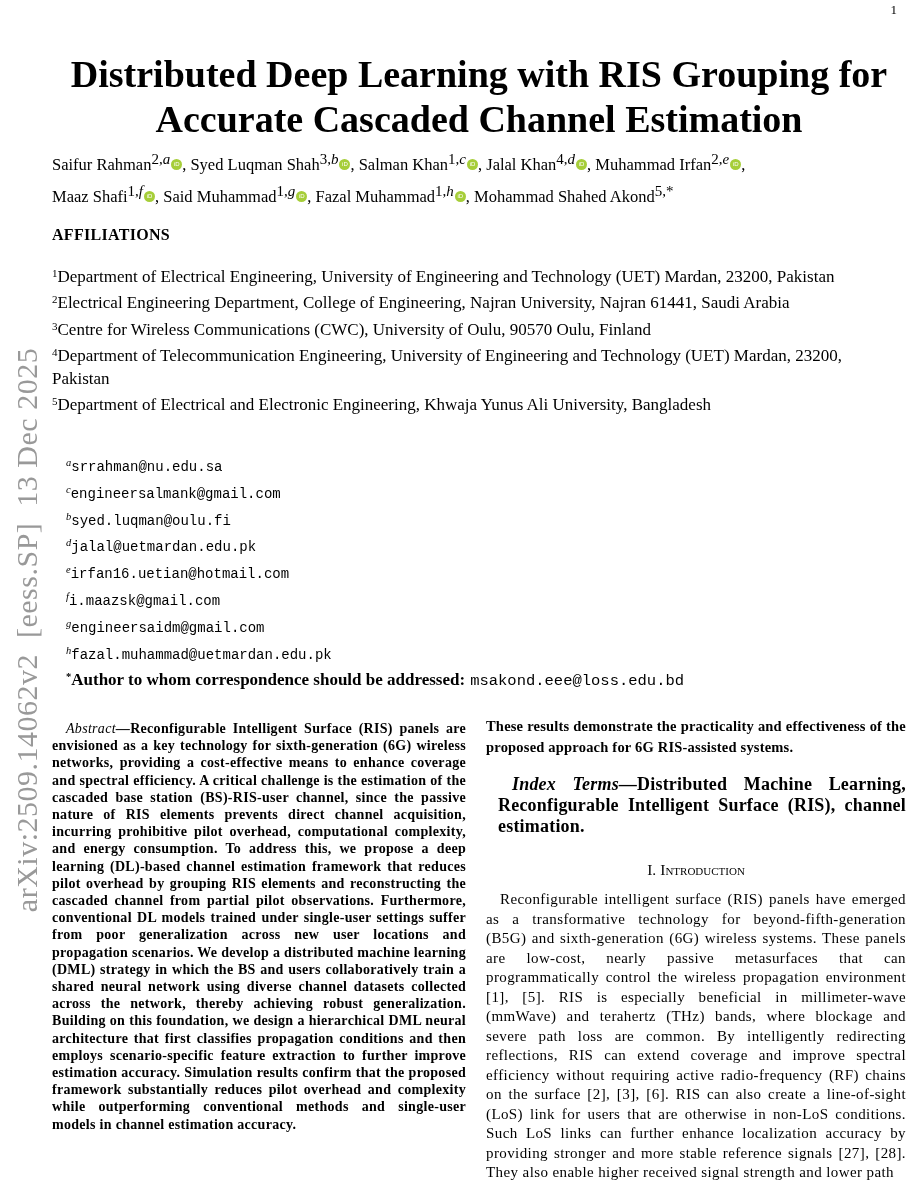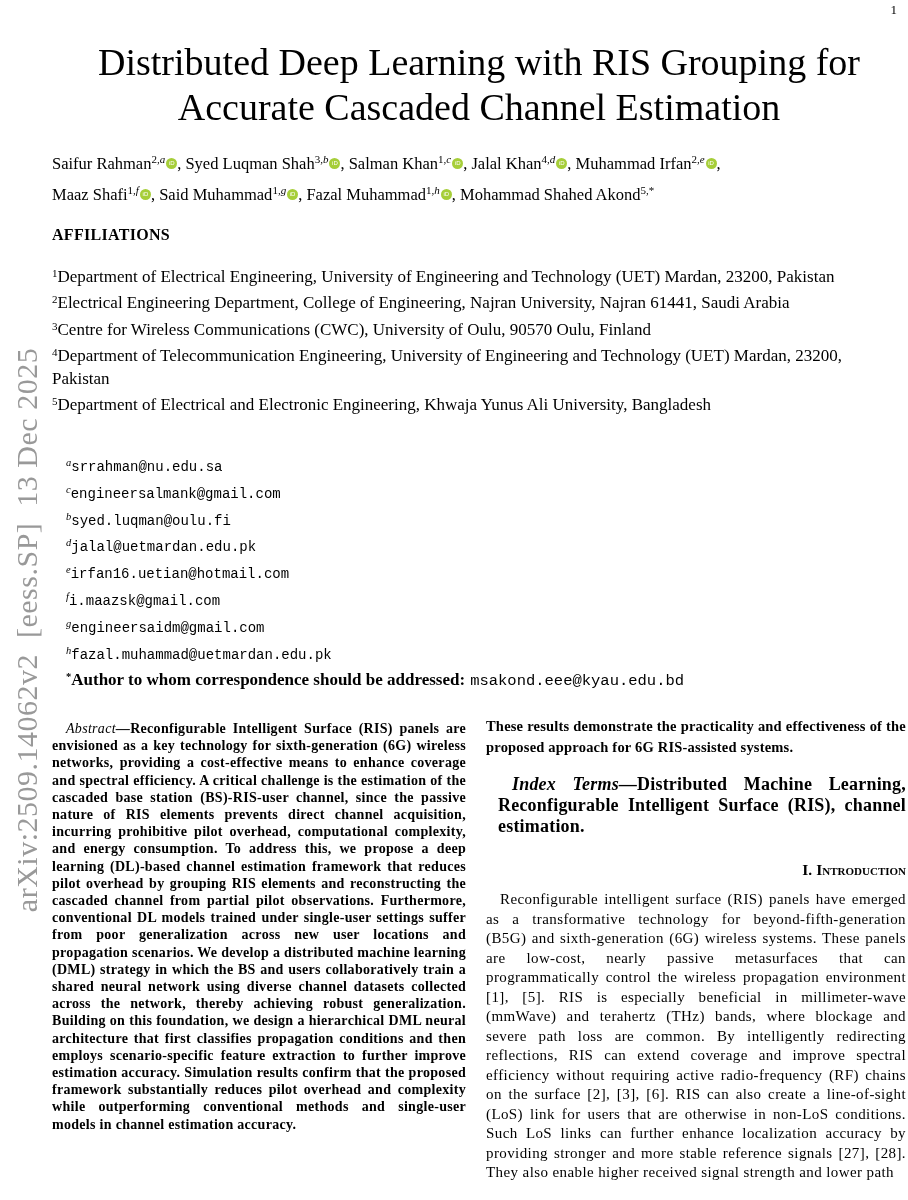--- a/index.html
+++ b/index.html
@@ -8,28 +8,28 @@
     background:#ffffff;overflow:hidden;color:#000;
     font-family:"Liberation Serif","DejaVu Serif",serif;
   }
   .pageno{position:absolute;top:2px;right:11px;font-size:13px;}
   .watermark{
     position:absolute;left:27px;top:630px;
     transform:translate(-50%,-50%) rotate(-90deg);
     font-size:30px;white-space:pre;letter-spacing:0.5px;color:#999;
   }
   .title{
-    position:absolute;left:52px;top:40px;width:854px;margin:0;
-    font-size:38px;line-height:45px;font-weight:normal;text-align:center;
+    position:absolute;left:52px;top:52px;width:854px;margin:0;
+    font-size:38px;line-height:45px;font-weight:bold;text-align:center;
   }
   .authors{
     position:absolute;left:52px;top:146px;width:854px;margin:0;
     font-size:16.5px;line-height:26px;
   }
-  .sup{font-size:11px;vertical-align:6px;letter-spacing:0;}
+  .sup{font-size:15px;vertical-align:6px;letter-spacing:0;}
   .orcid{
     display:inline-block;width:11px;height:11px;border-radius:50%;
     background:#A6CE39;color:#fff;font-size:6px;line-height:11px;
     text-align:center;vertical-align:4px;margin-left:1px;
     font-family:"Liberation Sans",sans-serif;font-style:normal;
   }
   .affil-head{
     position:absolute;left:52px;top:226px;margin:0;
     font-size:16px;font-weight:bold;letter-spacing:0.3px;
   }
@@ -60,21 +60,21 @@
   .abs-label{font-weight:normal;}
   .abstract-cont{
     margin:2px 0 16px 0;font-size:14.5px;line-height:21px;font-weight:bold;
     text-align:justify;letter-spacing:0.2px;
   }
   .index-terms{
     margin:8px 0 0 12px;font-size:18px;line-height:21px;font-weight:bold;
     text-align:justify;text-indent:14px;letter-spacing:0.2px;
   }
   .section-head{
-    margin:24px 0 0 0;font-size:15.5px;font-weight:bold;text-align:right;
+    margin:24px 0 0 0;font-size:15.5px;font-weight:normal;text-align:center;
   }
   .sc{font-variant:small-caps;margin-left:4px;}
   .intro{
     margin:11px 0 0 0;font-size:15px;line-height:19.5px;
     text-align:justify;text-indent:14px;letter-spacing:0.4px;
   }
 </style>
 </head>
 <body>
 
@@ -113,21 +113,21 @@
 
   <div class="emails">
     <div class="email-row"><span class="esup"><i>a</i></span><span class="mono">srrahman@nu.edu.sa</span></div>
     <div class="email-row"><span class="esup"><i>c</i></span><span class="mono">engineersalmank@gmail.com</span></div>
     <div class="email-row"><span class="esup"><i>b</i></span><span class="mono">syed.luqman@oulu.fi</span></div>
     <div class="email-row"><span class="esup"><i>d</i></span><span class="mono">jalal@uetmardan.edu.pk</span></div>
     <div class="email-row"><span class="esup"><i>e</i></span><span class="mono">irfan16.uetian@hotmail.com</span></div>
     <div class="email-row"><span class="esup"><i>f</i></span><span class="mono">i.maazsk@gmail.com</span></div>
     <div class="email-row"><span class="esup"><i>g</i></span><span class="mono">engineersaidm@gmail.com</span></div>
     <div class="email-row"><span class="esup"><i>h</i></span><span class="mono">fazal.muhammad@uetmardan.edu.pk</span></div>
-    <div class="email-row corr"><span class="esup">*</span><span>Author to whom correspondence should be addressed:</span><span class="mono corr-mono">msakond.eee@kyau.edu.bd</span></div>
+    <div class="email-row corr"><span class="esup">*</span><span>Author to whom correspondence should be addressed:</span><span class="mono corr-mono">msakond.eee@loss.edu.bd</span></div>
   </div>
 
   <div class="columns">
     <div class="col-left">
       <p class="abstract"><i class="abs-label">Abstract</i><span>—Reconfigurable Intelligent Surface (RIS) panels are envisioned as a key technology for sixth-generation (6G) wireless networks, providing a cost-effective means to enhance coverage and spectral efficiency. A critical challenge is the estimation of the cascaded base station (BS)-RIS-user channel, since the passive nature of RIS elements prevents direct channel acquisition, incurring prohibitive pilot overhead, computational complexity, and energy consumption. To address this, we propose a deep learning (DL)-based channel estimation framework that reduces pilot overhead by grouping RIS elements and reconstructing the cascaded channel from partial pilot observations. Furthermore, conventional DL models trained under single-user settings suffer from poor generalization across new user locations and propagation scenarios. We develop a distributed machine learning (DML) strategy in which the BS and users collaboratively train a shared neural network using diverse channel datasets collected across the network, thereby achieving robust generalization. Building on this foundation, we design a hierarchical DML neural architecture that first classifies propagation conditions and then employs scenario-specific feature extraction to further improve estimation accuracy. Simulation results confirm that the proposed framework substantially reduces pilot overhead and complexity while outperforming conventional methods and single-user models in channel estimation accuracy.</span></p>
     </div>
     <div class="col-right">
       <p class="abstract-cont">These results demonstrate the practicality and effectiveness of the proposed approach for 6G RIS-assisted systems.</p>
       <p class="index-terms"><i>Index Terms</i><span>—Distributed Machine Learning, Reconfigurable Intelligent Surface (RIS), channel estimation.</span></p>
       <h2 class="section-head"><span>I.</span><span class="sc">Introduction</span></h2>

